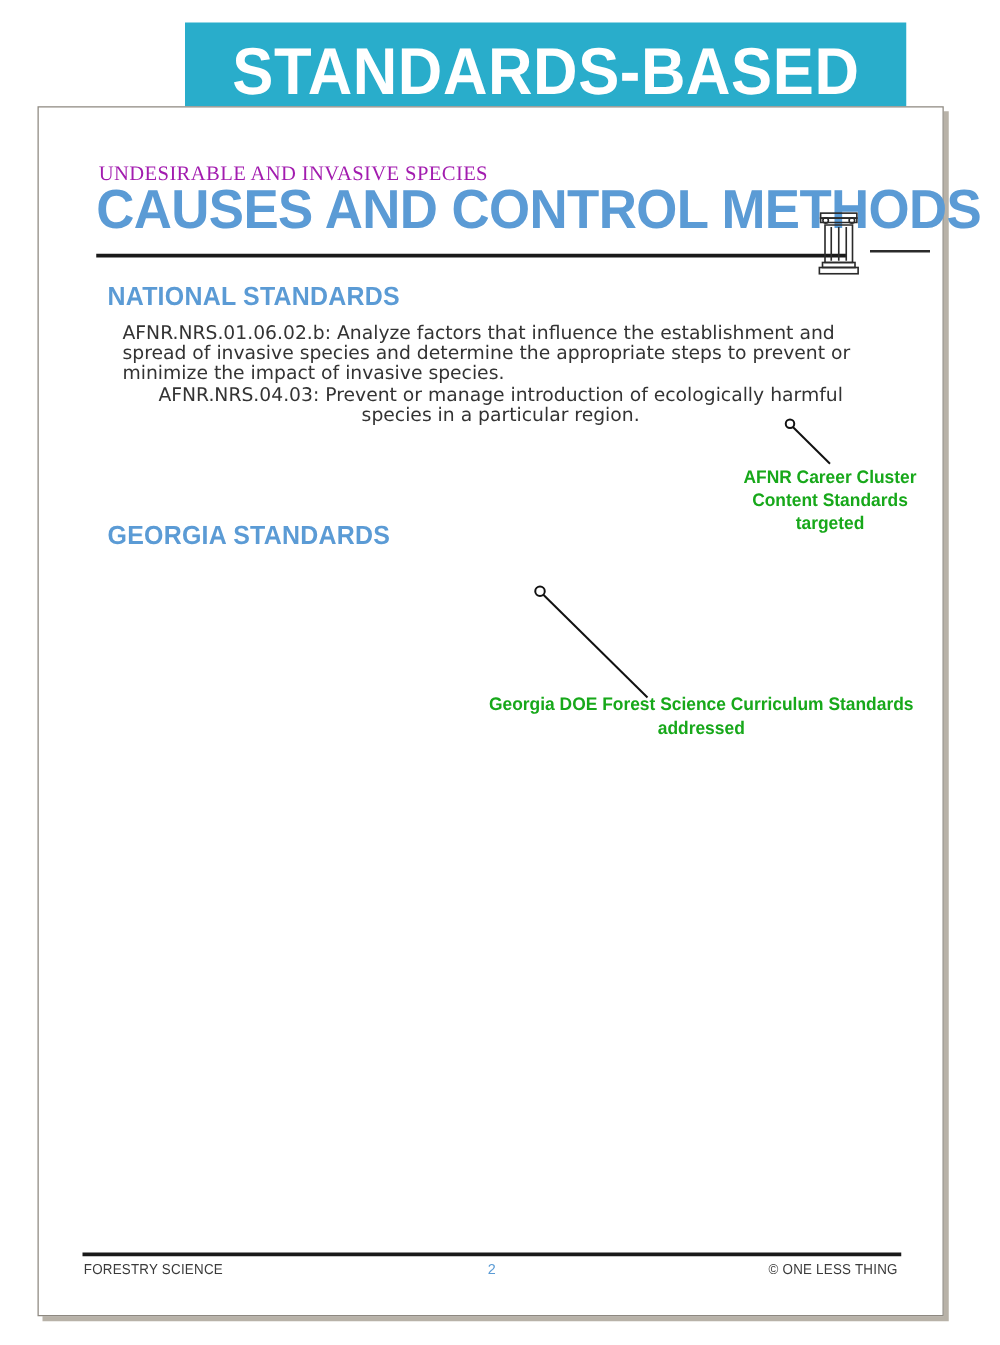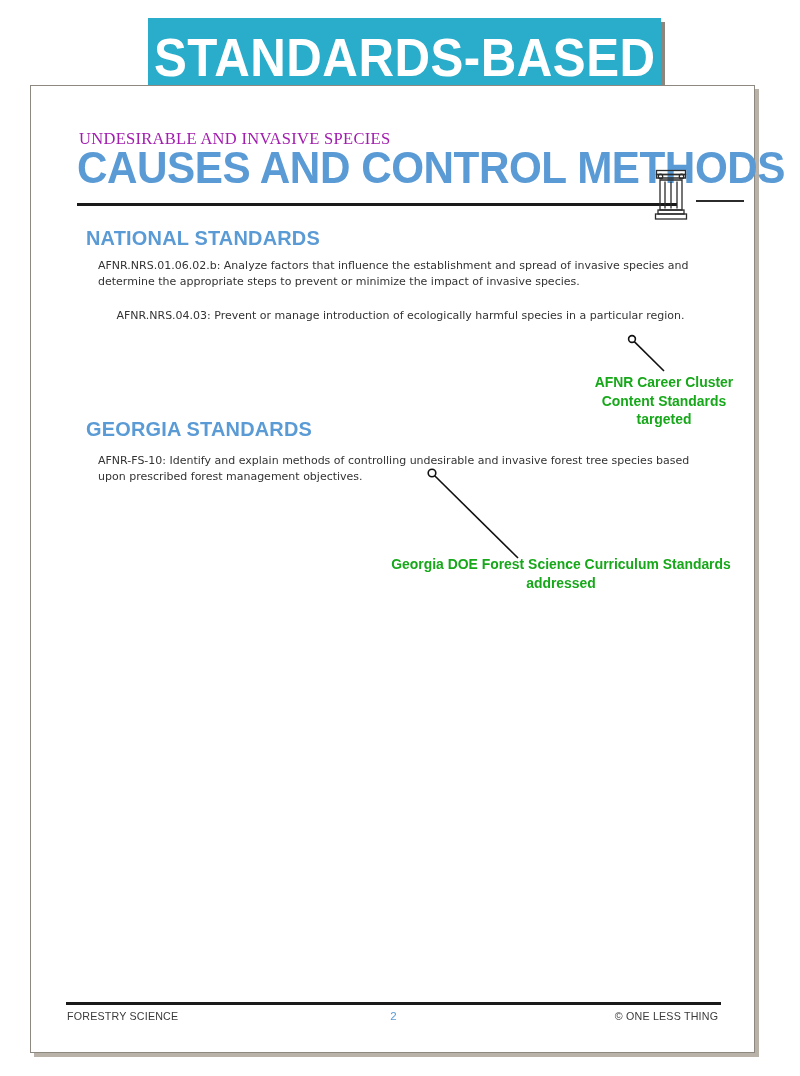--- a/index.html
+++ b/index.html
@@ -21,21 +21,21 @@
     left: 152px;
     top: 22px;
     width: 513px;
     height: 78px;
     background: #8c867c;
   }
   #banner {
     position: absolute;
     left: 148px;
     top: 18px;
-    width: 513px;
+    width: 577px;
     height: 78px;
     background: #29adcb;
     display: flex;
     align-items: center;
     justify-content: center;
   }
   #banner-title {
     color: #ffffff;
     font-family: "Liberation Sans Narrow", "Liberation Sans", sans-serif;
     font-weight: bold;
@@ -127,21 +127,21 @@
     transform-origin: left top;
     white-space: nowrap;
   }
   #heading-national { left: 55px; top: 140px; }
   #heading-georgia  { left: 55px; top: 331px; }
 
   
   .standard {
     position: absolute;
     font-family: "DejaVu Sans", sans-serif;
-    font-size: 11px;
+    font-size: 15px;
     line-height: 16px;
     color: #333333;
     width: 605px;
   }
   #std-n1 { left: 67px; top: 172px; }
   #std-n2 { left: 67px; top: 222px; text-align: center; }
   #std-n3 { left: 67px; top: 252px; }
   #std-g1 { left: 67px; top: 367px; }
 
   
@@ -226,21 +226,20 @@
       <rect x="2.5" y="50" width="31" height="5"></rect>
     </g>
   </svg>
   <div id="icon-rule"></div>
 
   <div class="section-heading" id="heading-national">NATIONAL STANDARDS</div>
   <div class="standard" id="std-n1">AFNR.NRS.01.06.02.b: Analyze factors that influence the establishment and spread of invasive species and determine the appropriate steps to prevent or minimize the impact of invasive species.</div>
   <div class="standard" id="std-n2">AFNR.NRS.04.03: Prevent or manage introduction of ecologically harmful species in a particular region.</div>
 
   <div class="section-heading" id="heading-georgia">GEORGIA STANDARDS</div>
-  <div class="standard" id="std-g1">AFNR-FS-10: Identify and explain methods of controlling undesirable and invasive forest tree species based upon prescribed forest management objectives.</div>
 
   <svg id="leaders">
     <g stroke="#111111" stroke-width="1.6" fill="none">
       <circle cx="601" cy="253" r="3.4"></circle>
       <line x1="603.3" y1="255.6" x2="633" y2="285"></line>
       <circle cx="401" cy="387" r="3.8"></circle>
       <line x1="403.7" y1="389.8" x2="487" y2="472"></line>
     </g>
   </svg>
 

